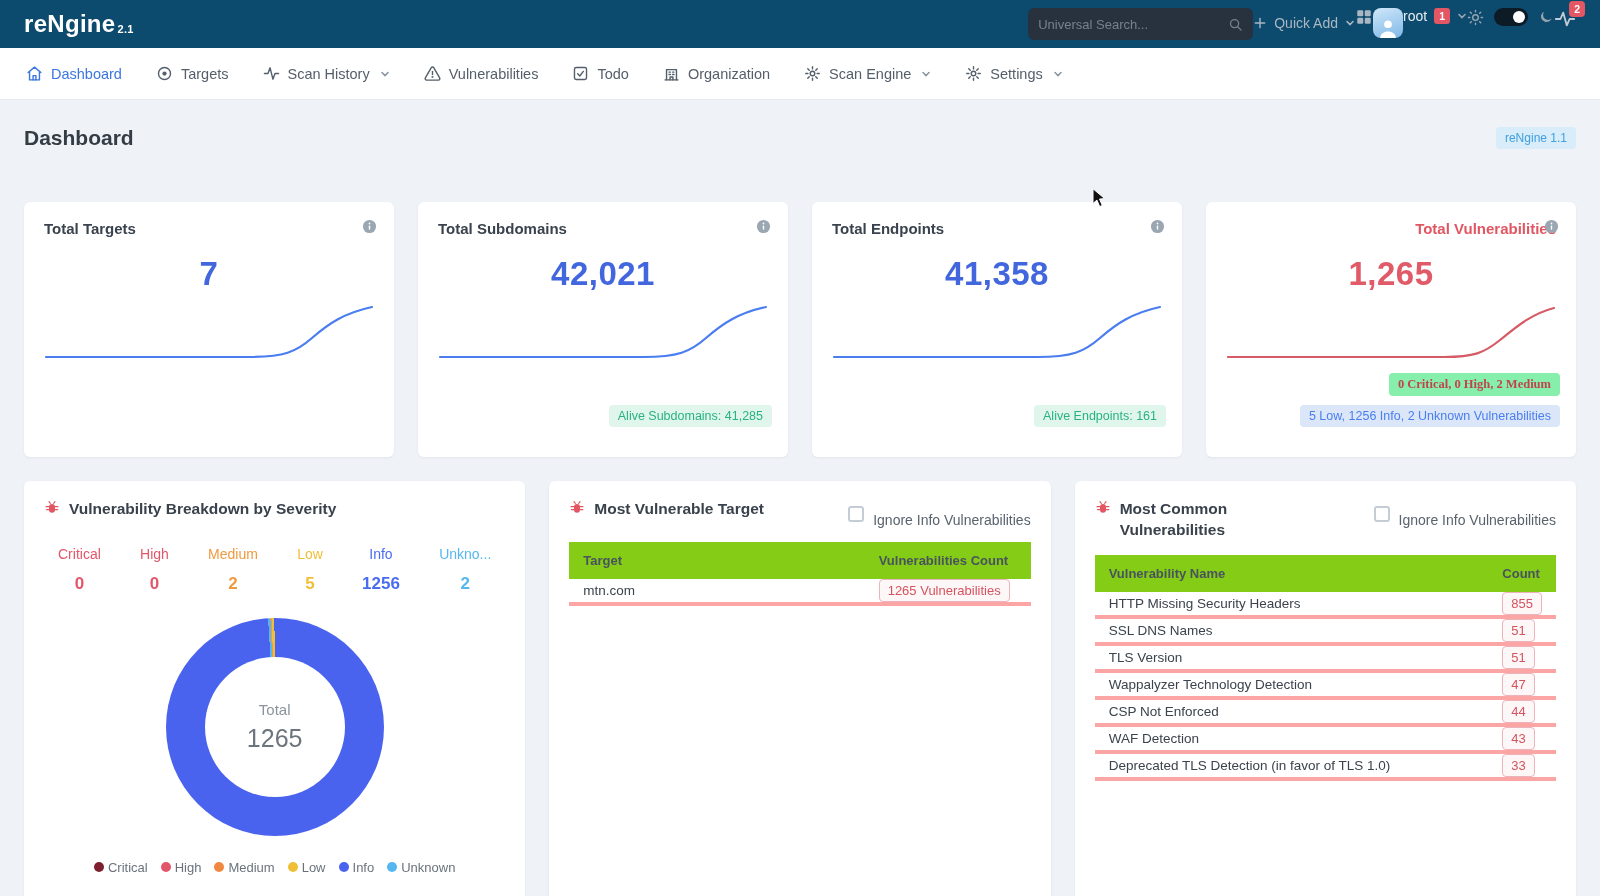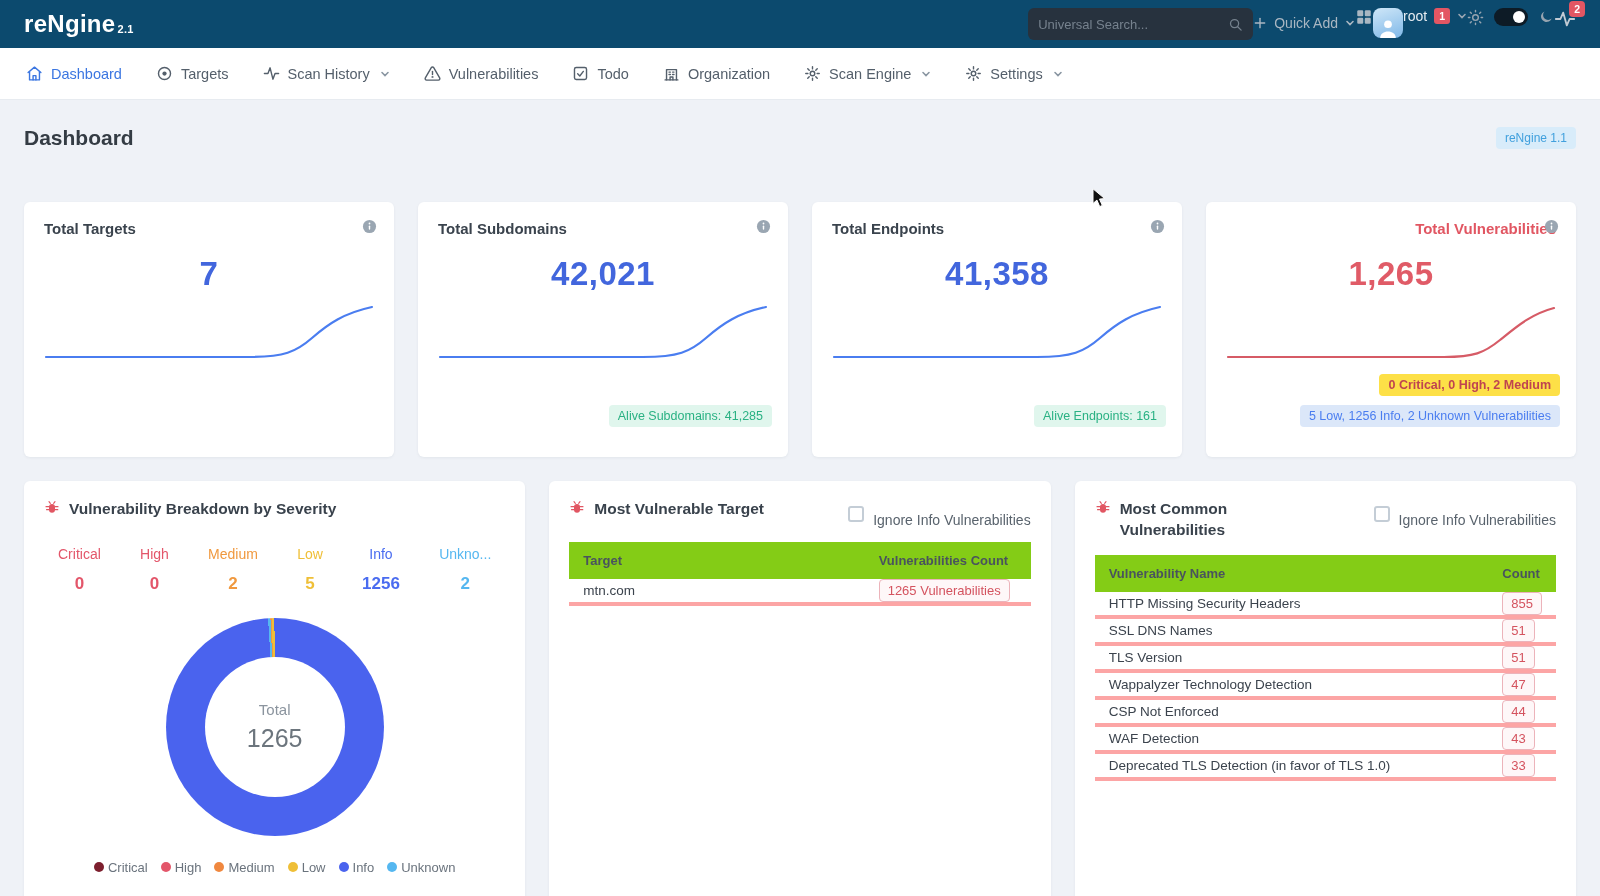--- a/index.html
+++ b/index.html
@@ -68,21 +68,21 @@
   .stat-card { height:255px; }
   .stat-title { font-size:15px; font-weight:600; color:#3a434d; }
   .stat-title.red { color:#e15662;text-align:right; }
   .info-ic { position:absolute; top:17px; right:17px; cursor:pointer; }
   .stat-value { text-align:center; font-size:33px; font-weight:bold; color:#4266dd; margin-top:18px; letter-spacing:.5px; }
   .stat-value.red { color:#e05b67; }
   .spark { margin-top:8px; }
   .badge-wrap { position:absolute; right:16px; bottom:30px; display:flex; flex-direction:column; align-items:flex-end; gap:9px; }
   .pill { font-size:12.5px; padding:4px 9px; border-radius:4px; white-space:nowrap; }
   .pill.green { background:#e0f6ed; color:#29b183; }
-  .pill.red   { background:#fde047; color:#bf4450; font-weight:bold; }
+  .pill.red   { background:#86efac; color:#bf4450; font-weight:bold;font-family:Liberation Serif, serif; }
   .pill.blue  { background:#dbe7f9; color:#4a7df0; }
 
   .bottom-grid { display:grid; grid-template-columns:repeat(3,1fr); gap:24px; margin-top:24px; align-items:start; }
   .card-head { display:flex; align-items:flex-start; justify-content:space-between; }
   .card-title-group { display:flex; align-items:flex-start; gap:9px; }
   .card-title { font-size:15.5px; font-weight:bold; color:#39424c; line-height:1.35; }
   .card-title.wrap { max-width:160px; }
   .bug { color:#e15662; margin-top:1px; }
   .chk-group { display:flex; align-items:center; gap:9px; cursor:pointer; }
   .chk { width:16px; height:16px; border:2px solid #c4cdd6; border-radius:3px; background:#fff; }

